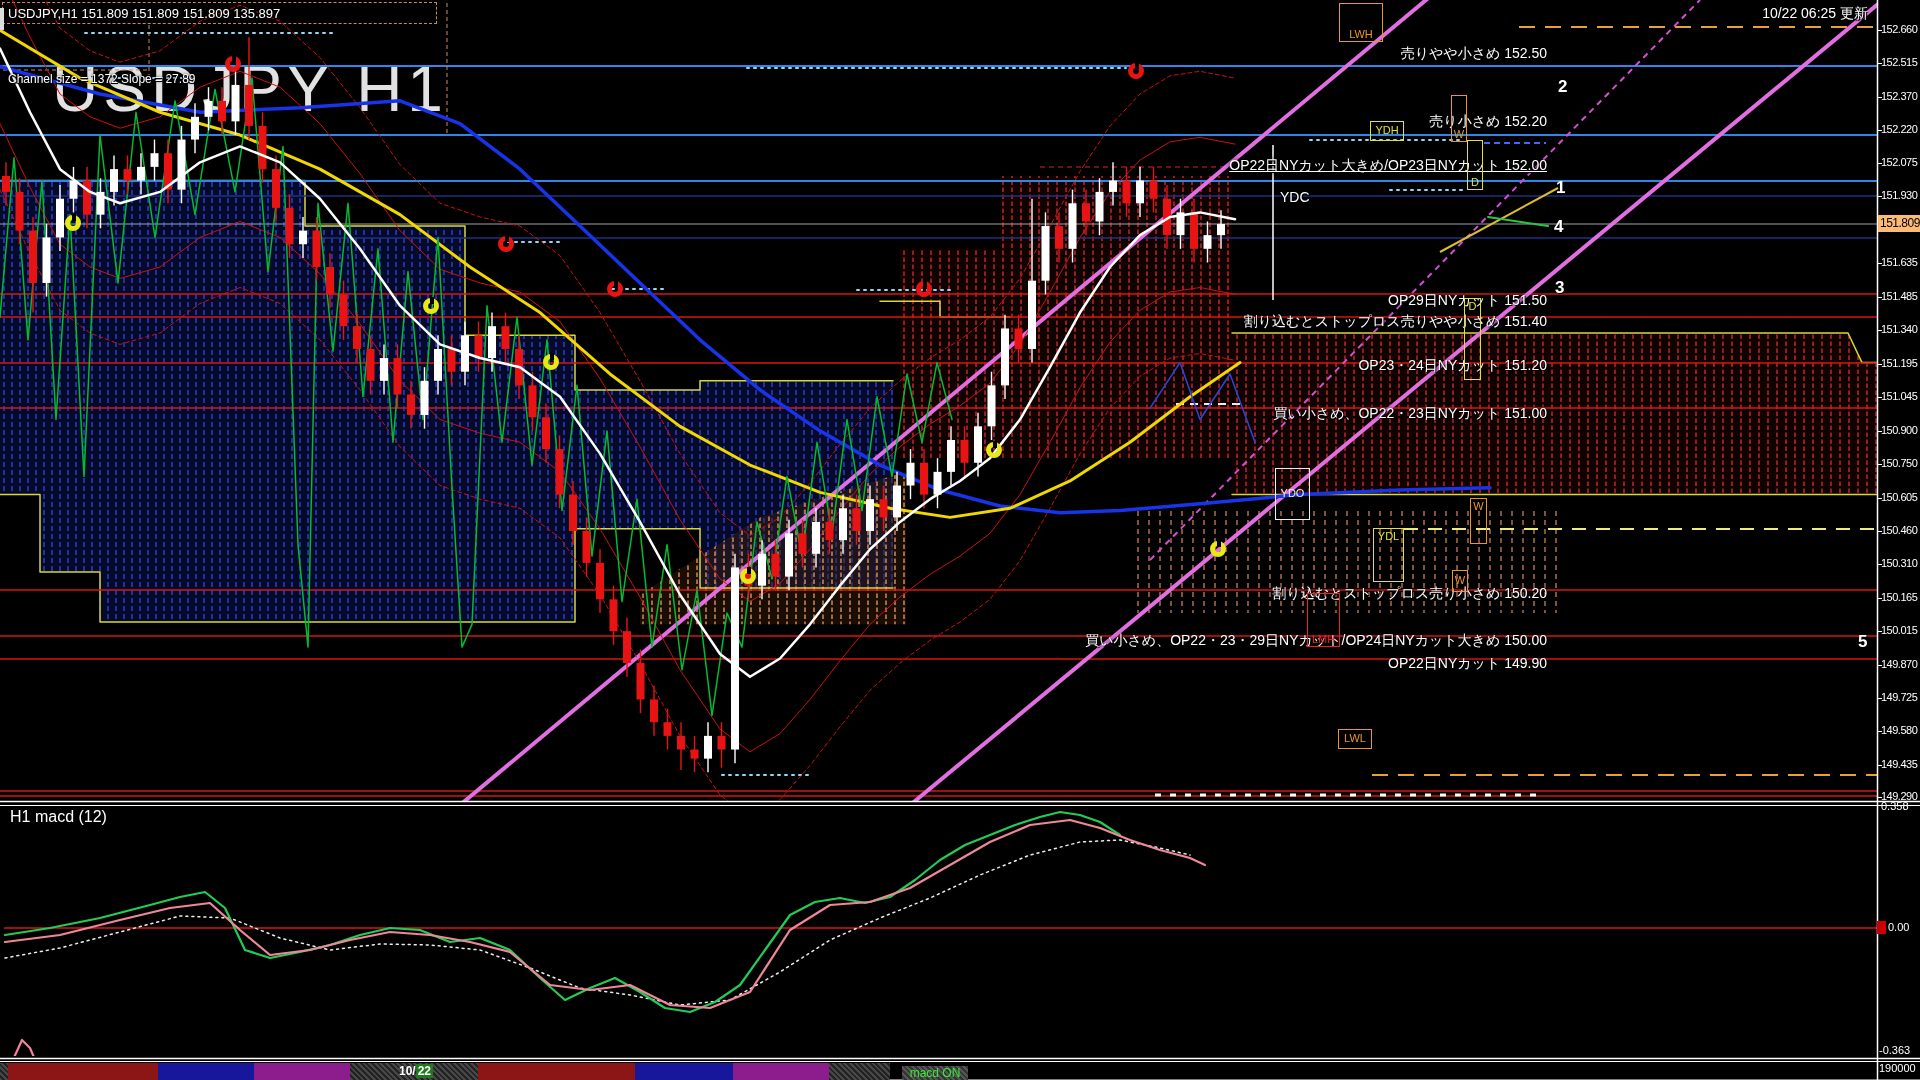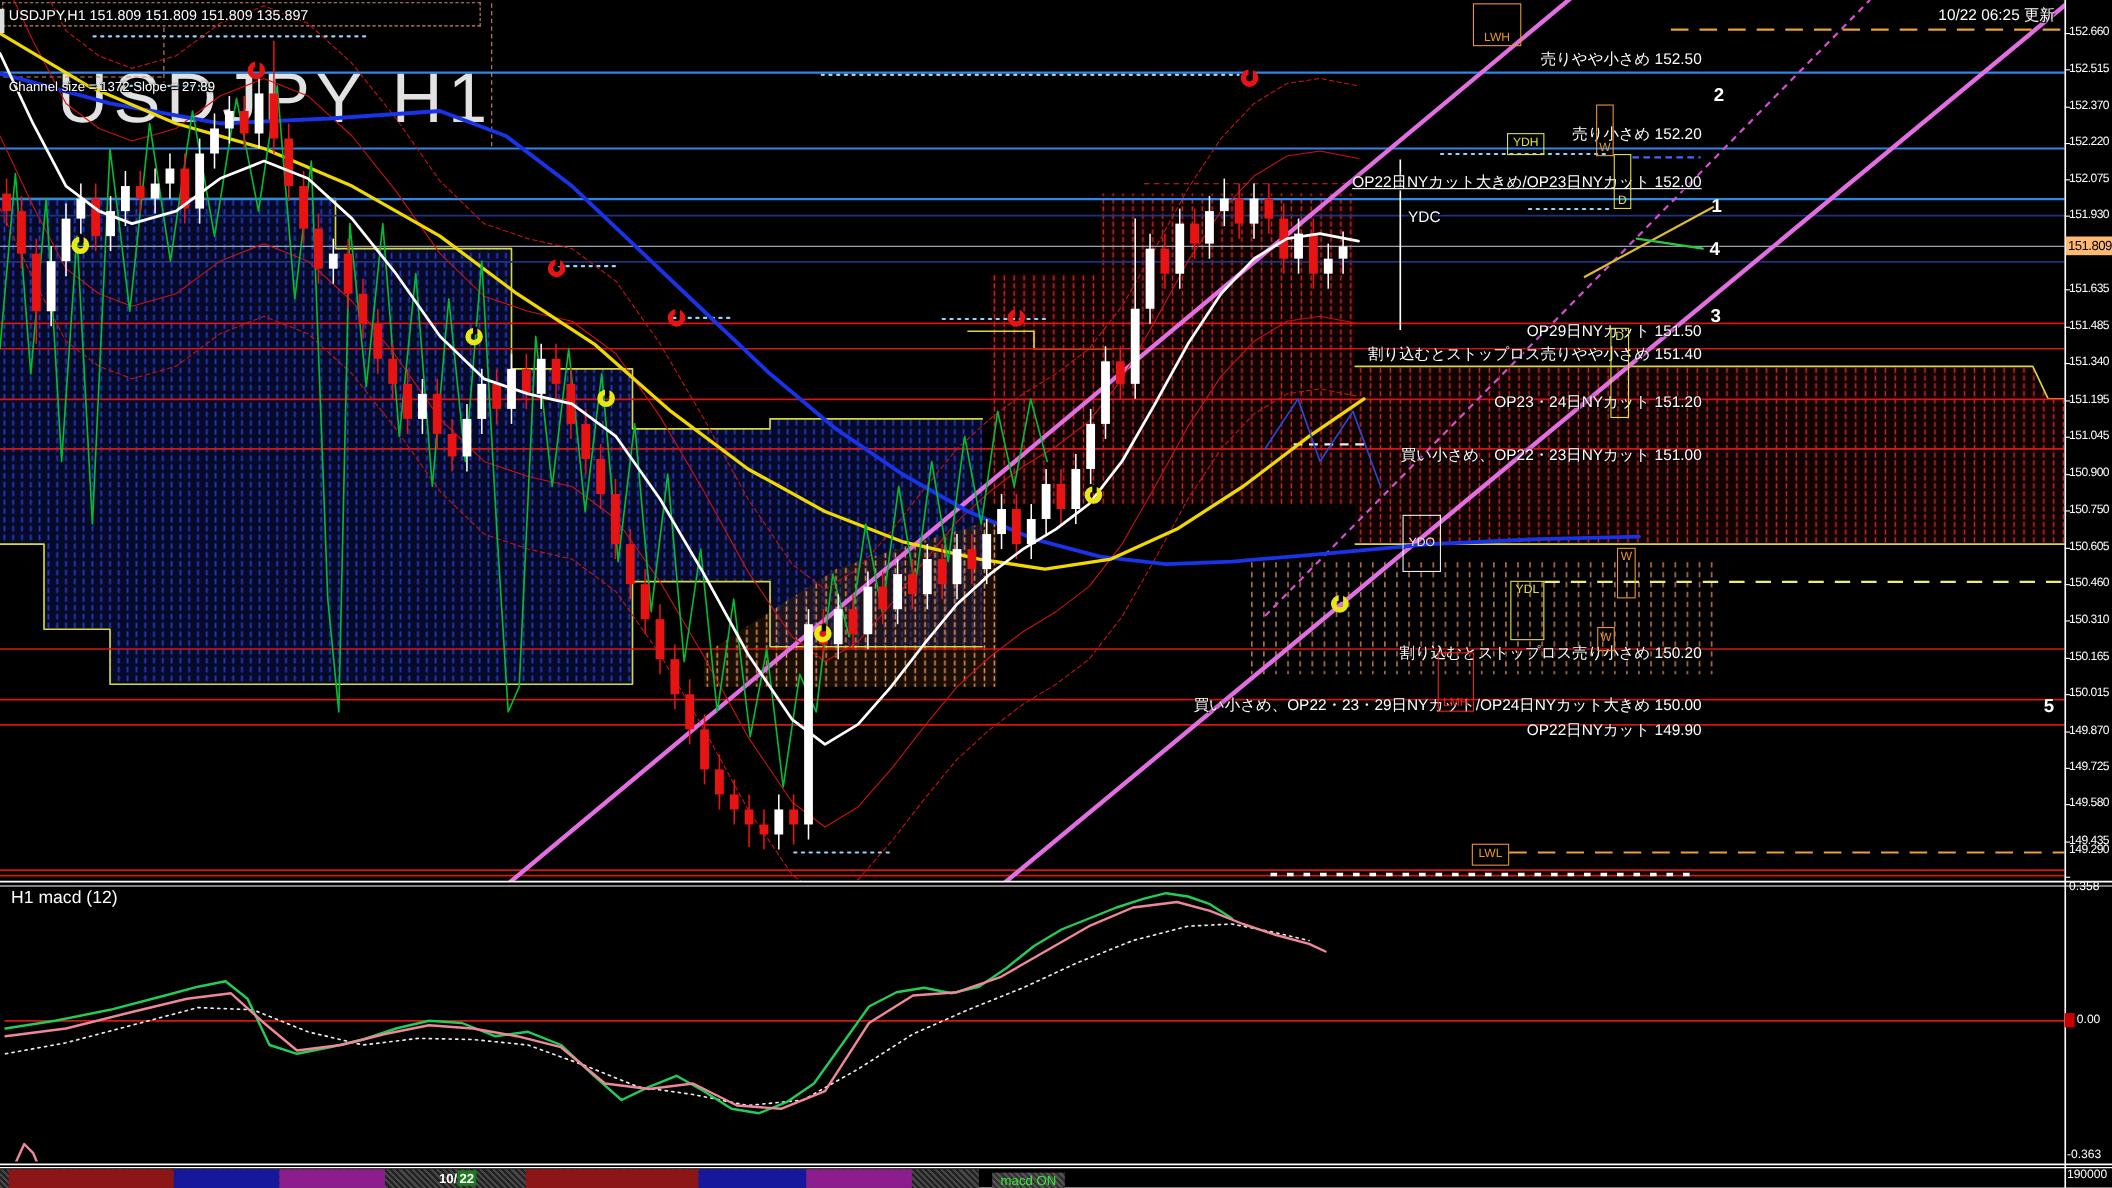--- a/index.html
+++ b/index.html
@@ -390,21 +390,21 @@
       <div class="axis-label" style="top: 624px;">150.015</div>
       <div class="tickline" style="top: 631px;"></div>
       <div class="axis-label" style="top: 658px;">149.870</div>
       <div class="tickline" style="top: 665px;"></div>
       <div class="axis-label" style="top: 691px;">149.725</div>
       <div class="tickline" style="top: 698px;"></div>
       <div class="axis-label" style="top: 724px;">149.580</div>
       <div class="tickline" style="top: 731px;"></div>
       <div class="axis-label" style="top: 758px;">149.435</div>
       <div class="tickline" style="top: 765px;"></div>
-      <div class="axis-label" style="top: 766px;">149.290</div>
+      <div class="axis-label" style="top: 790px;">149.290</div>
       <div class="tickline" style="top: 797px;"></div>
     </div>
   <div id="curprice">151.809</div>
   <div id="zerobox"></div>
   <div class="mlabel" style="top:800px">0.358</div>
   <div class="mlabel" style="top:921px;left:1888px">0.00</div>
   <div class="mlabel" style="top:1044px;left:1879px">-0.363</div>
   <div id="xendlabel">190000</div>
 
   <div id="boxes">
@@ -431,21 +431,21 @@
       </div>
       <div class="pivot" style="left: 1470px; top: 498px; width: 17px; height: 46px; border: 1px solid rgb(232, 150, 46); color: rgb(232, 150, 46);">
         <span style="top: 1px;">W</span>
       </div>
       <div class="pivot" style="left: 1452px; top: 570px; width: 16px; height: 22px; border: 1px solid rgb(232, 150, 46); color: rgb(232, 150, 46);">
         <span style="top: 50%; margin-top: -7px;">W</span>
       </div>
       <div class="pivot" style="left: 1307px; top: 593px; width: 33px; height: 54px; border: 1px solid rgb(238, 34, 34); color: rgb(238, 34, 34); padding-left: 17px;">
         <span style="bottom: 1px;">LMH</span>
       </div>
-      <div class="pivot" style="left: 1338px; top: 767px; width: 34px; height: 20px; border: 1px solid rgb(232, 150, 46); color: rgb(232, 150, 46);">
+      <div class="pivot" style="left: 1338px; top: 729px; width: 34px; height: 20px; border: 1px solid rgb(232, 150, 46); color: rgb(232, 150, 46);">
         <span style="top: 50%; margin-top: -7px;">LWL</span>
       </div>
     </div>
   <div id="waves">
       <div class="wave" style="left: 1558px; top: 77px;">2</div>
       <div class="wave" style="left: 1556px; top: 178px;">1</div>
       <div class="wave" style="left: 1554px; top: 217px;">4</div>
       <div class="wave" style="left: 1555px; top: 278px;">3</div>
       <div class="wave" style="left: 1858px; top: 632px;">5</div>
     </div>

